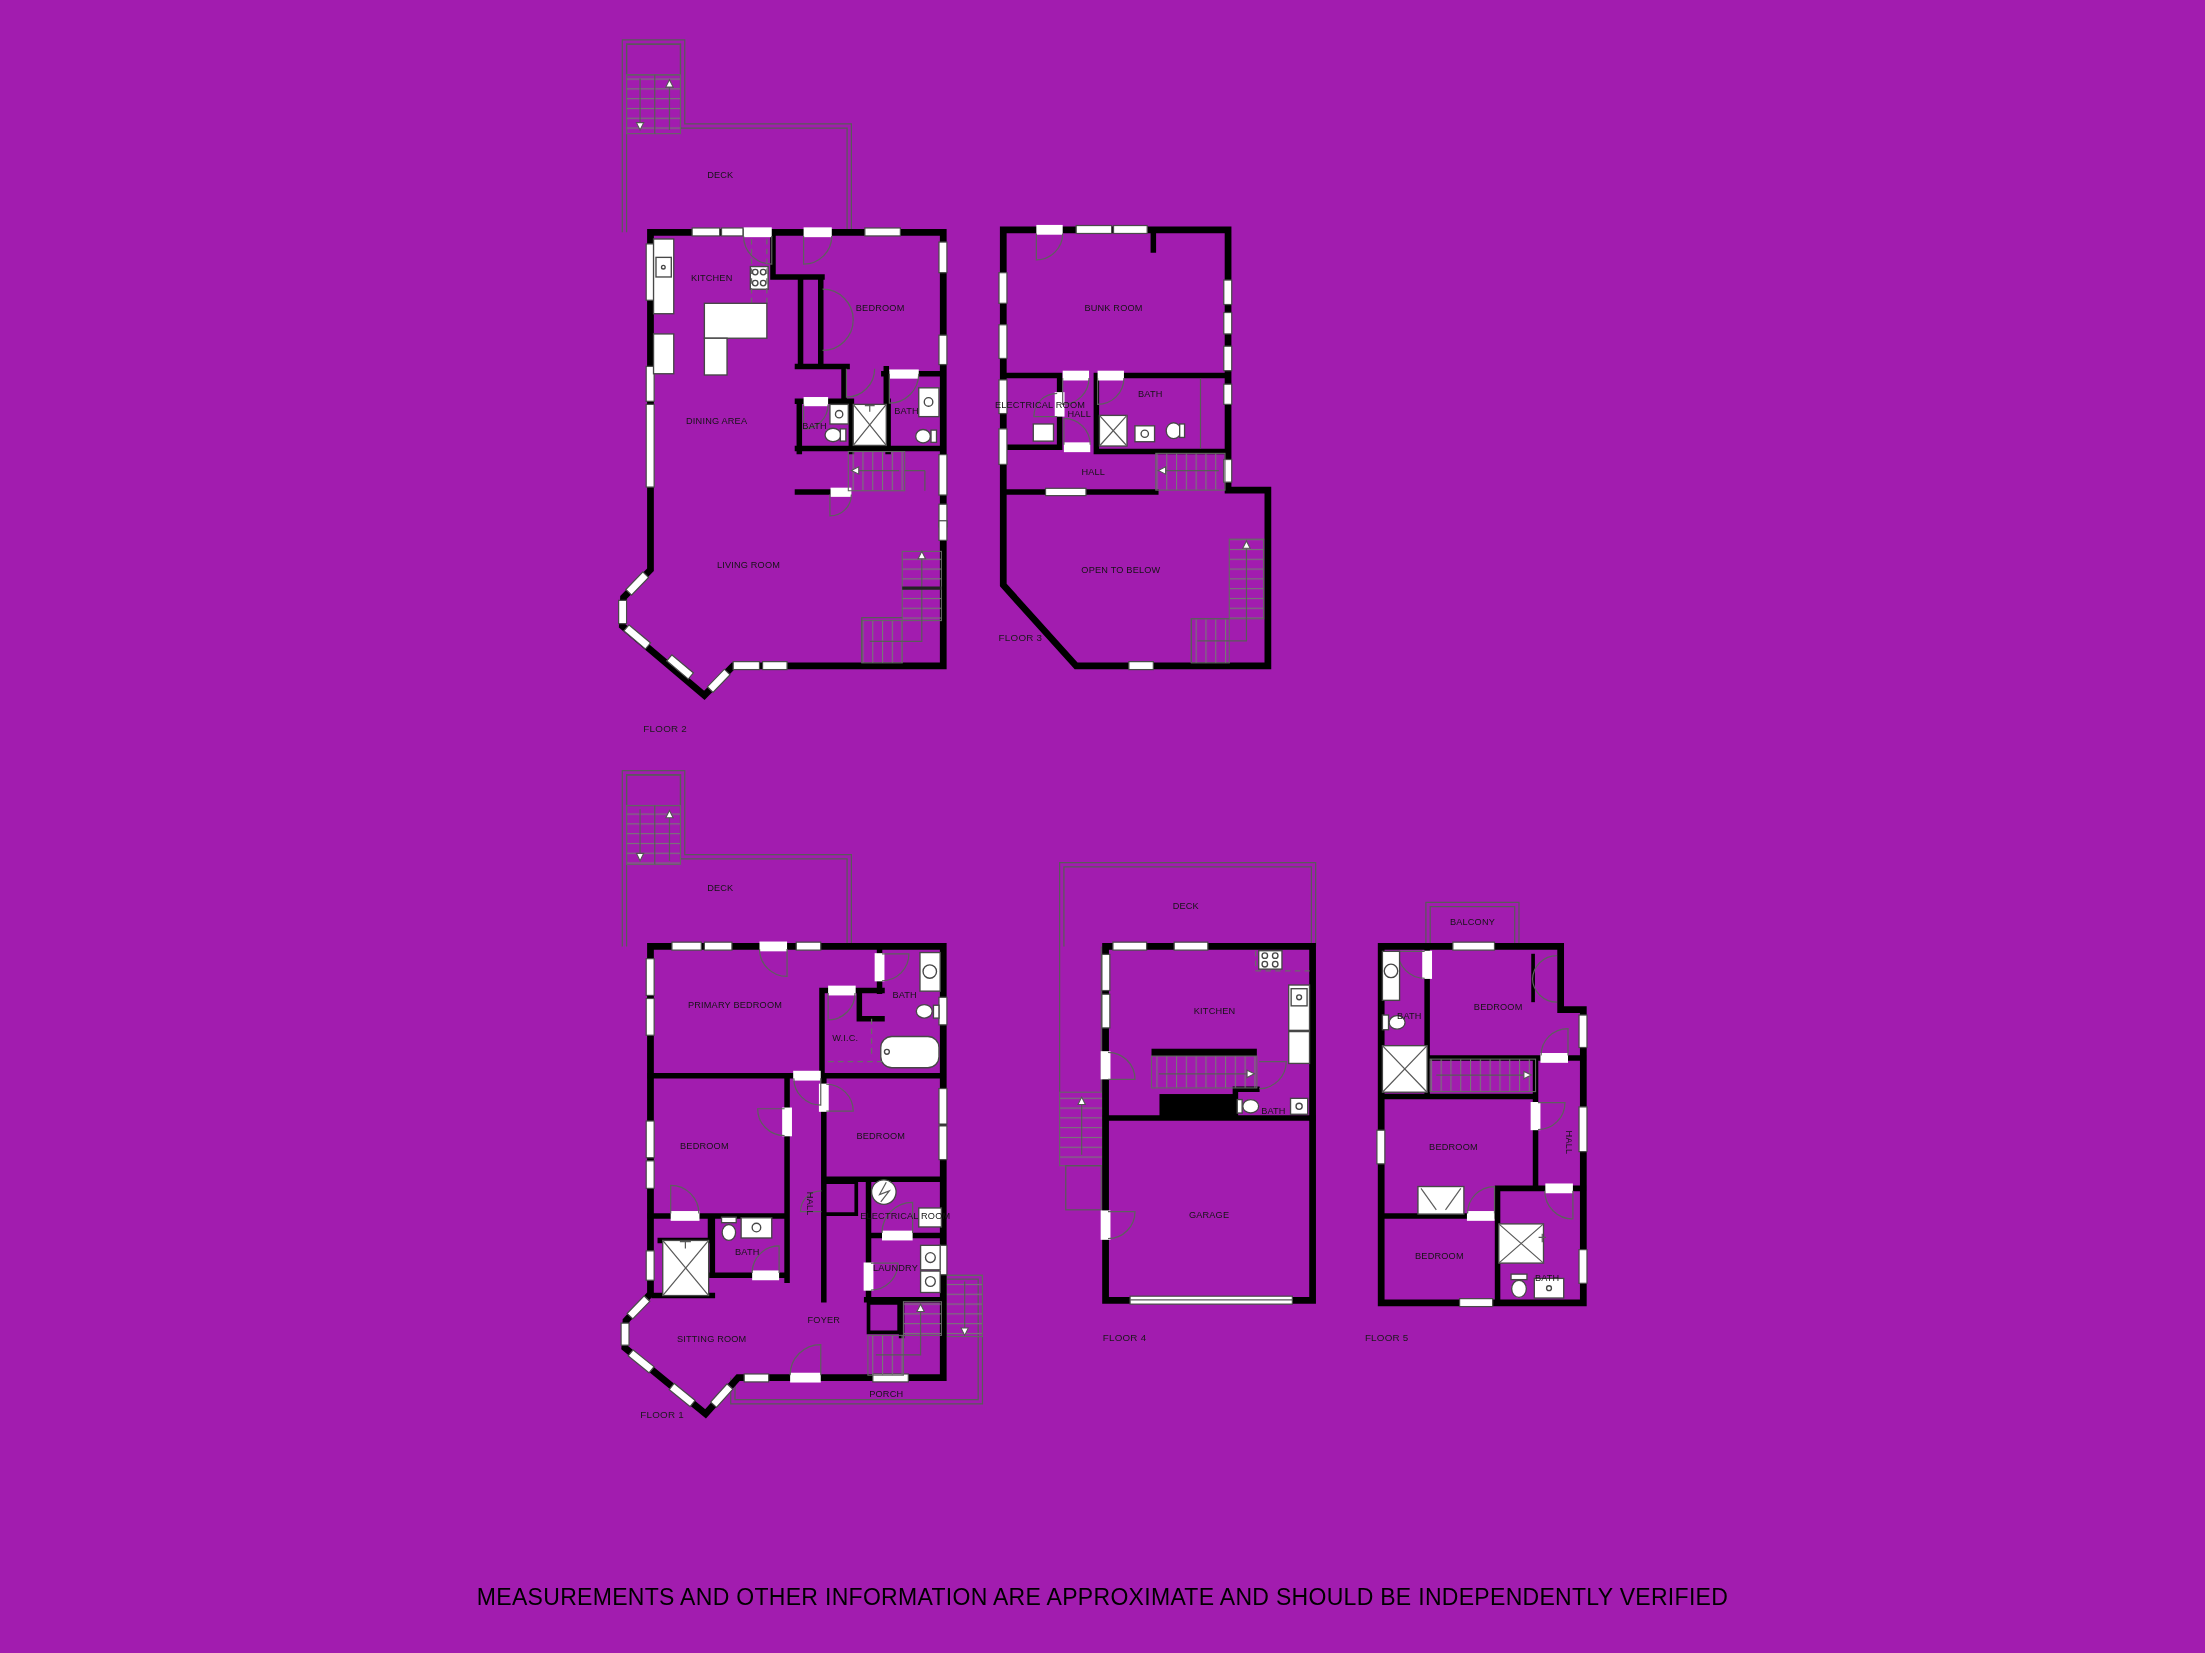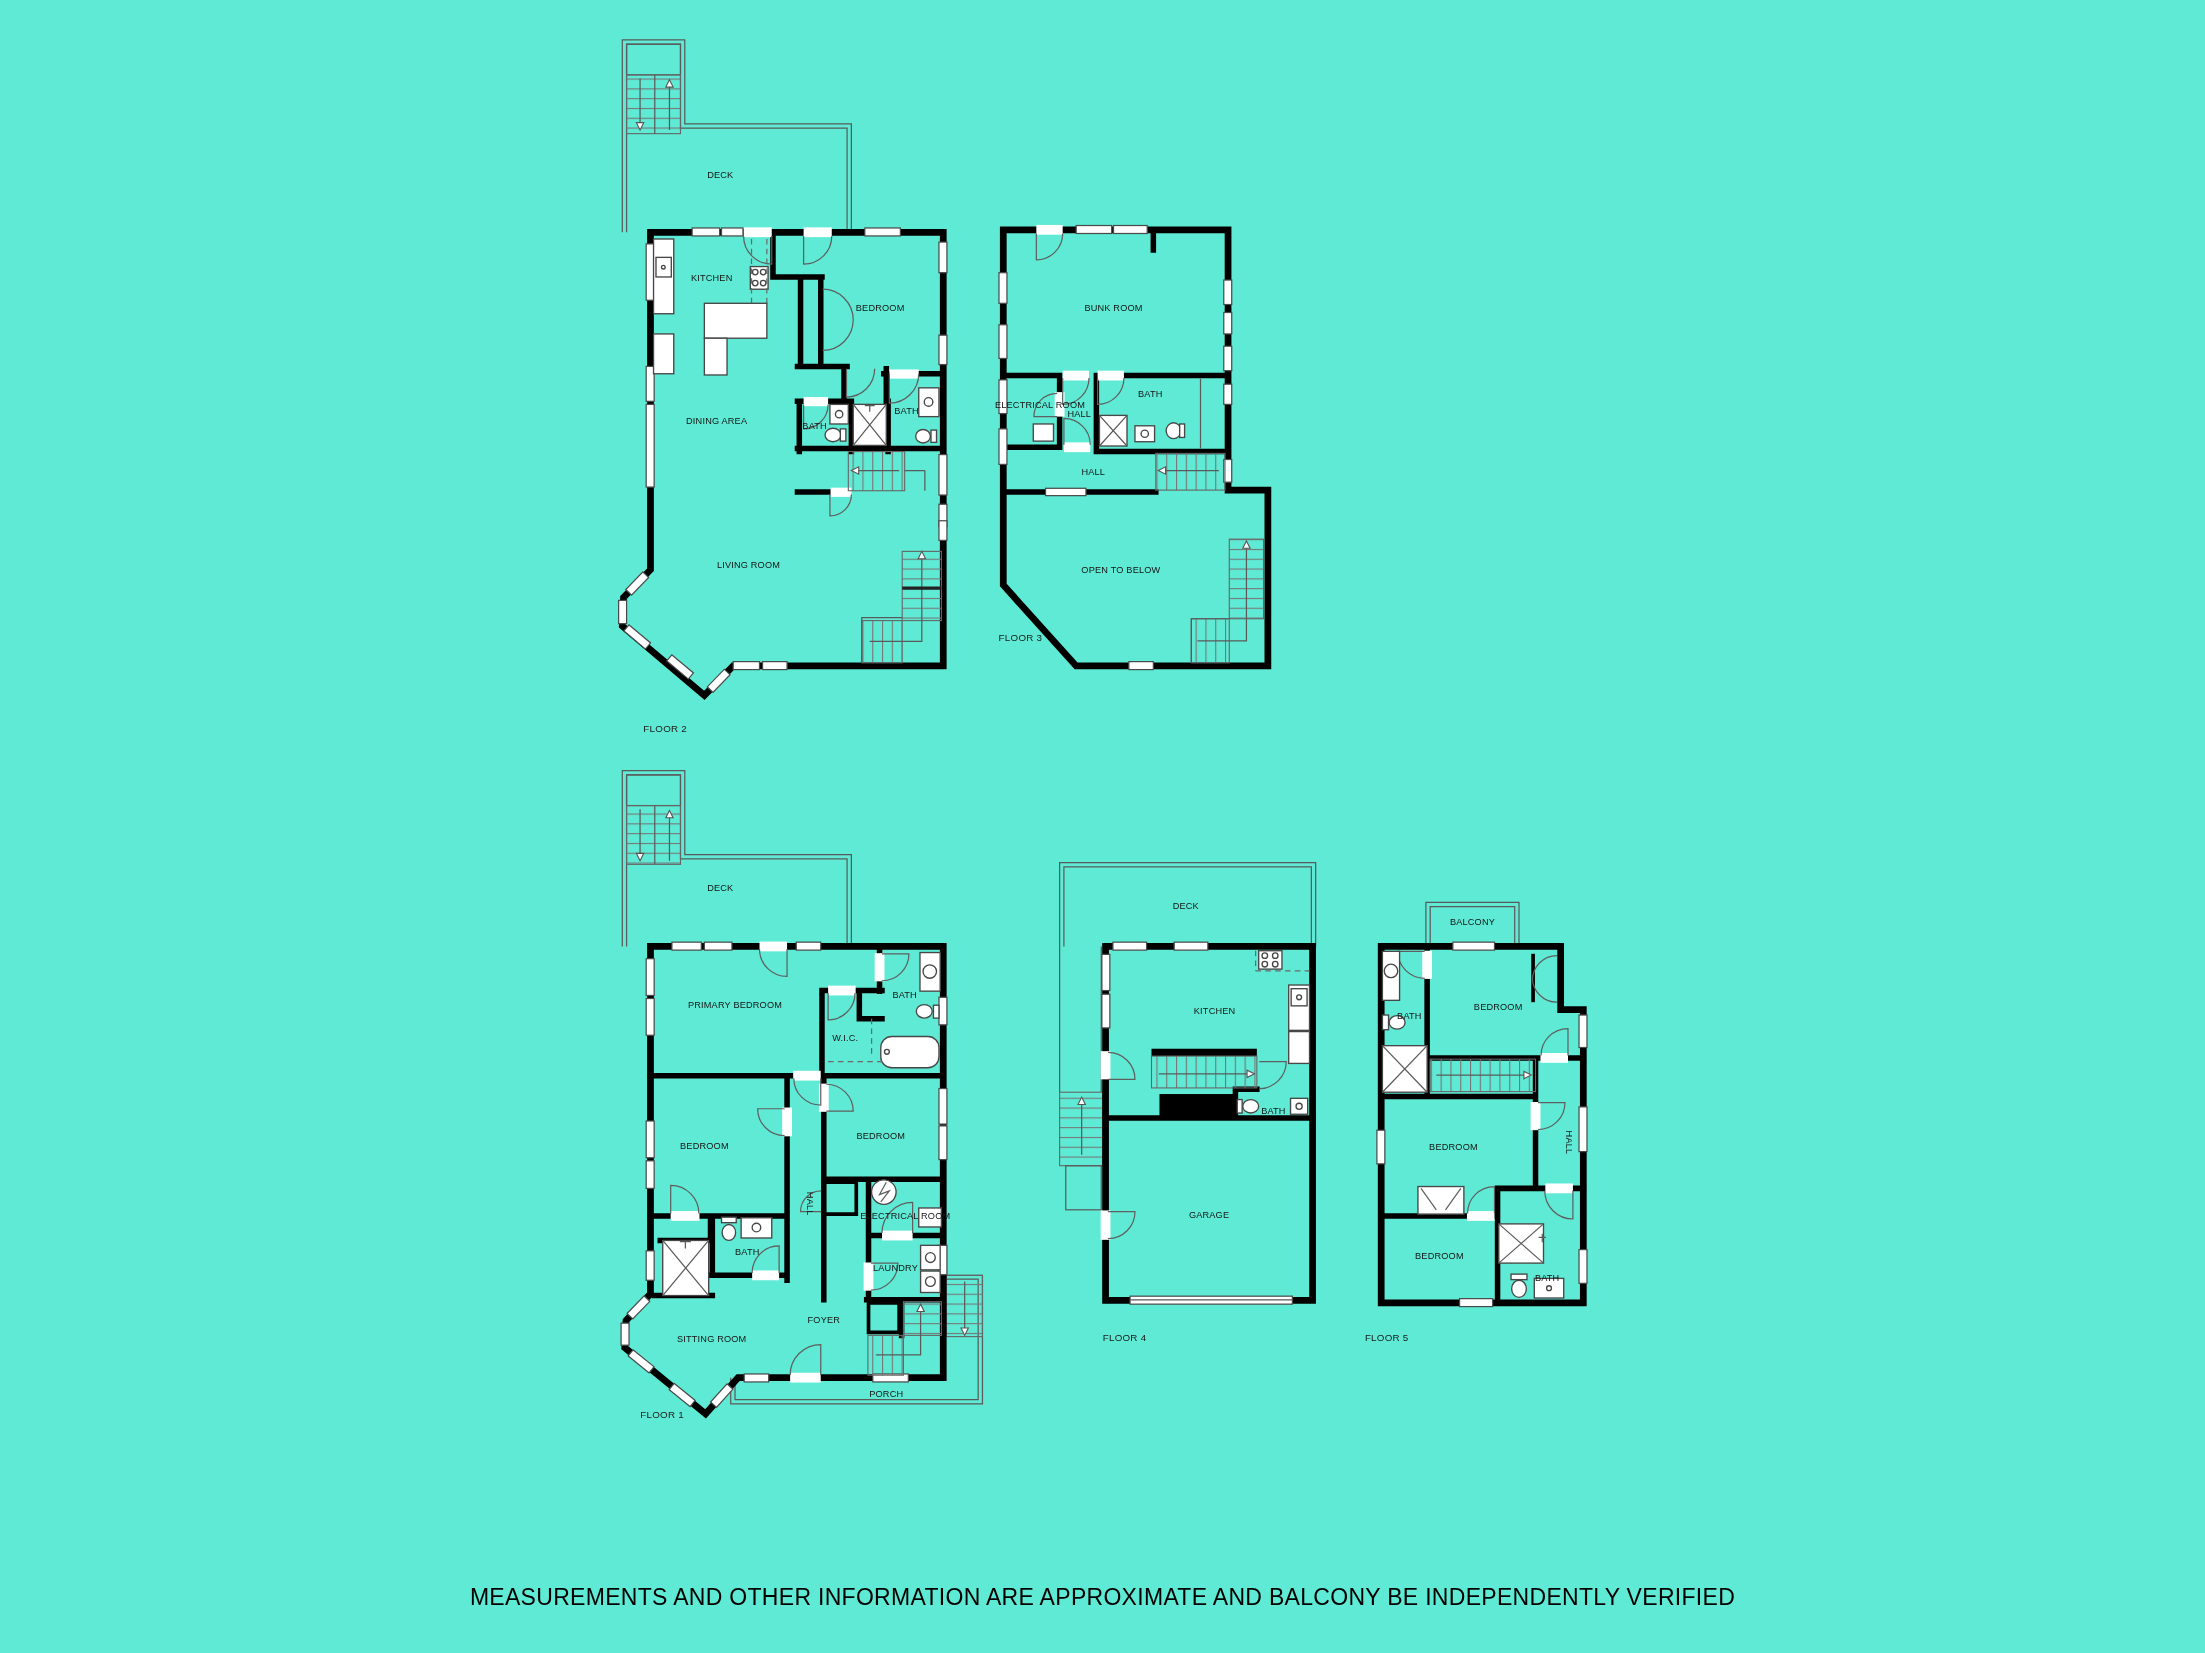--- a/index.html
+++ b/index.html
@@ -1,16 +1,16 @@
 <!DOCTYPE html>
 <html style="font-size:9.8px"><head>
 <meta charset="utf-8">
 <style>
   html,body{margin:0;padding:0;background:#fff;}
-  .page{position:relative;width:2205px;height:1654px;background:#5eead4;overflow:hidden;
+  .page{position:relative;width:2205px;height:1654px;background:#a21caf;overflow:hidden;
         font-family:"Liberation Sans",sans-serif;}
   svg{position:absolute;left:0;top:0;}
   .wall{fill:none;stroke:#000;stroke-width:11;stroke-linejoin:miter;}
   .iwall{fill:none;stroke:#000;stroke-width:9;stroke-linecap:square;}
   .iwall6{fill:none;stroke:#000;stroke-width:6;stroke-linecap:square;}
   .thin{fill:none;stroke:#5a5a5a;stroke-width:2;}
   .win{fill:#fff;stroke:#4a4a4a;stroke-width:2;}
   .gap{fill:#fff;stroke:none;}
   .door{fill:none;stroke:#5f5f5f;stroke-width:2;}
   .fix{fill:#fff;stroke:#474747;stroke-width:2.2;}
@@ -454,15 +454,15 @@
     <text class="lbl" x="2446" y="1649" text-anchor="middle">BEDROOM</text>
     <text class="lbl" x="2373" y="1877" text-anchor="middle">BEDROOM</text>
     <text class="lbl" x="2556" y="1865" text-anchor="middle" transform="rotate(90 2556 1865)">HALL</text>
     <text class="lbl" x="2350" y="2055" text-anchor="middle">BEDROOM</text>
     <text class="lbl" x="2526" y="2092" text-anchor="middle">BATH</text>
     <text class="flbl" x="2264" y="2189" text-anchor="middle">FLOOR 5</text>
   </g>
 </g>
 </svg>
 
-<div class="disclaimer">MEASUREMENTS AND OTHER INFORMATION ARE APPROXIMATE AND BALCONY BE INDEPENDENTLY VERIFIED</div>
+<div class="disclaimer">MEASUREMENTS AND OTHER INFORMATION ARE APPROXIMATE AND SHOULD BE INDEPENDENTLY VERIFIED</div>
 </div>
 
 
 </body></html>

